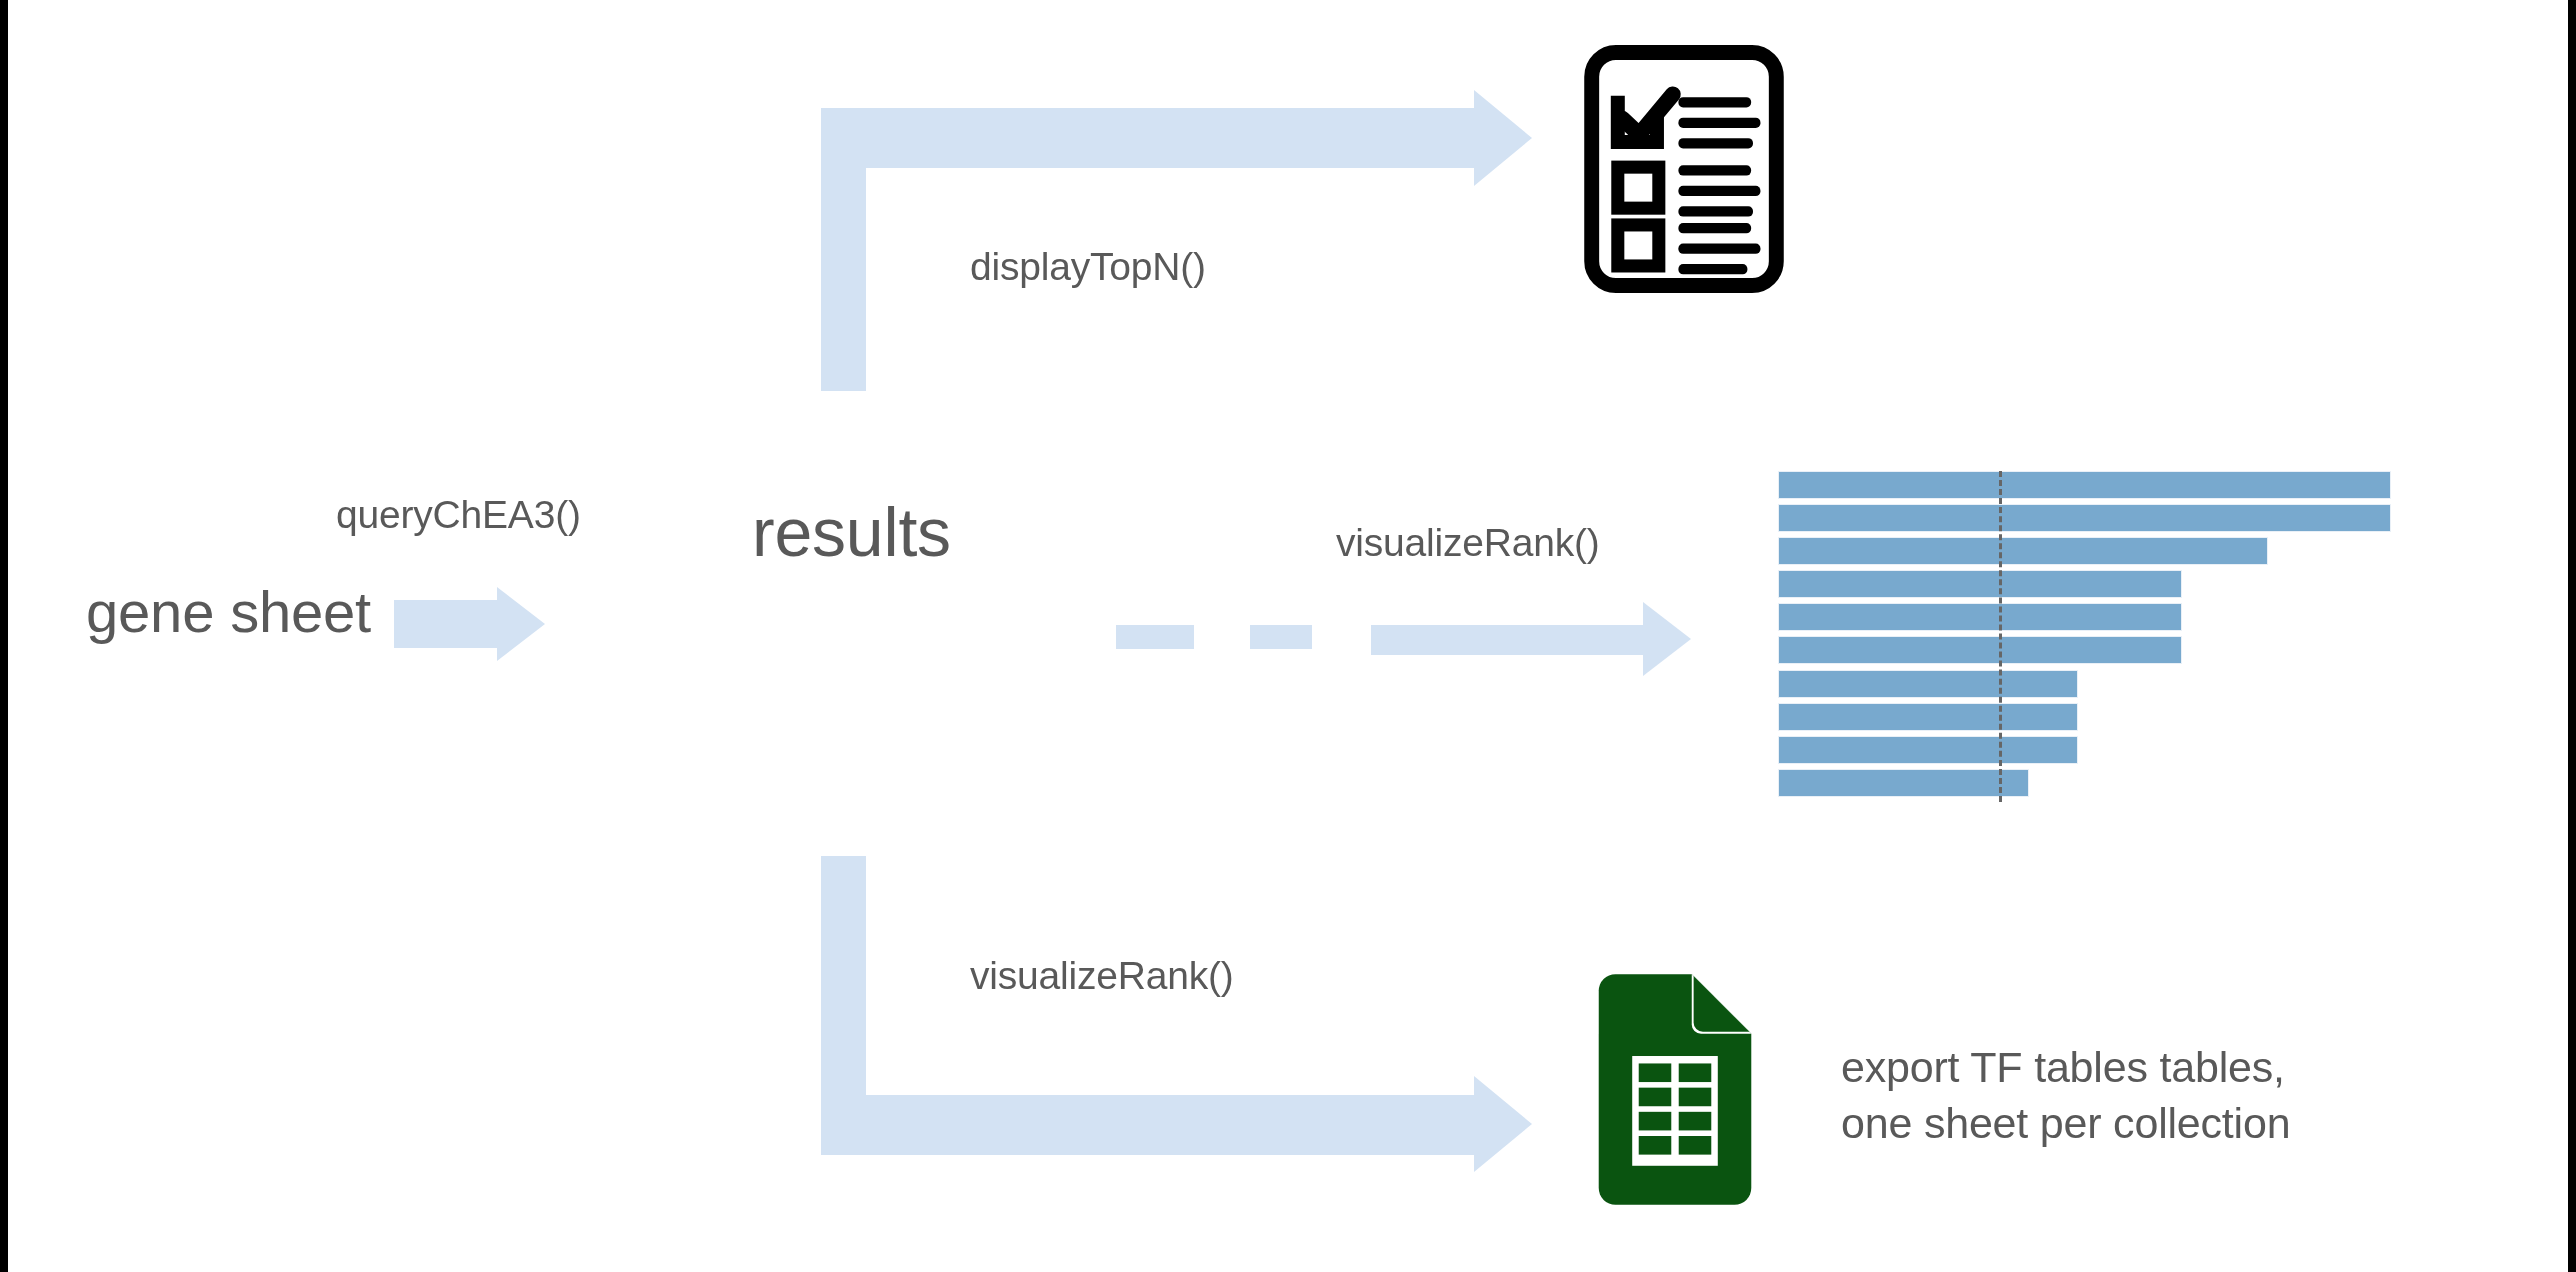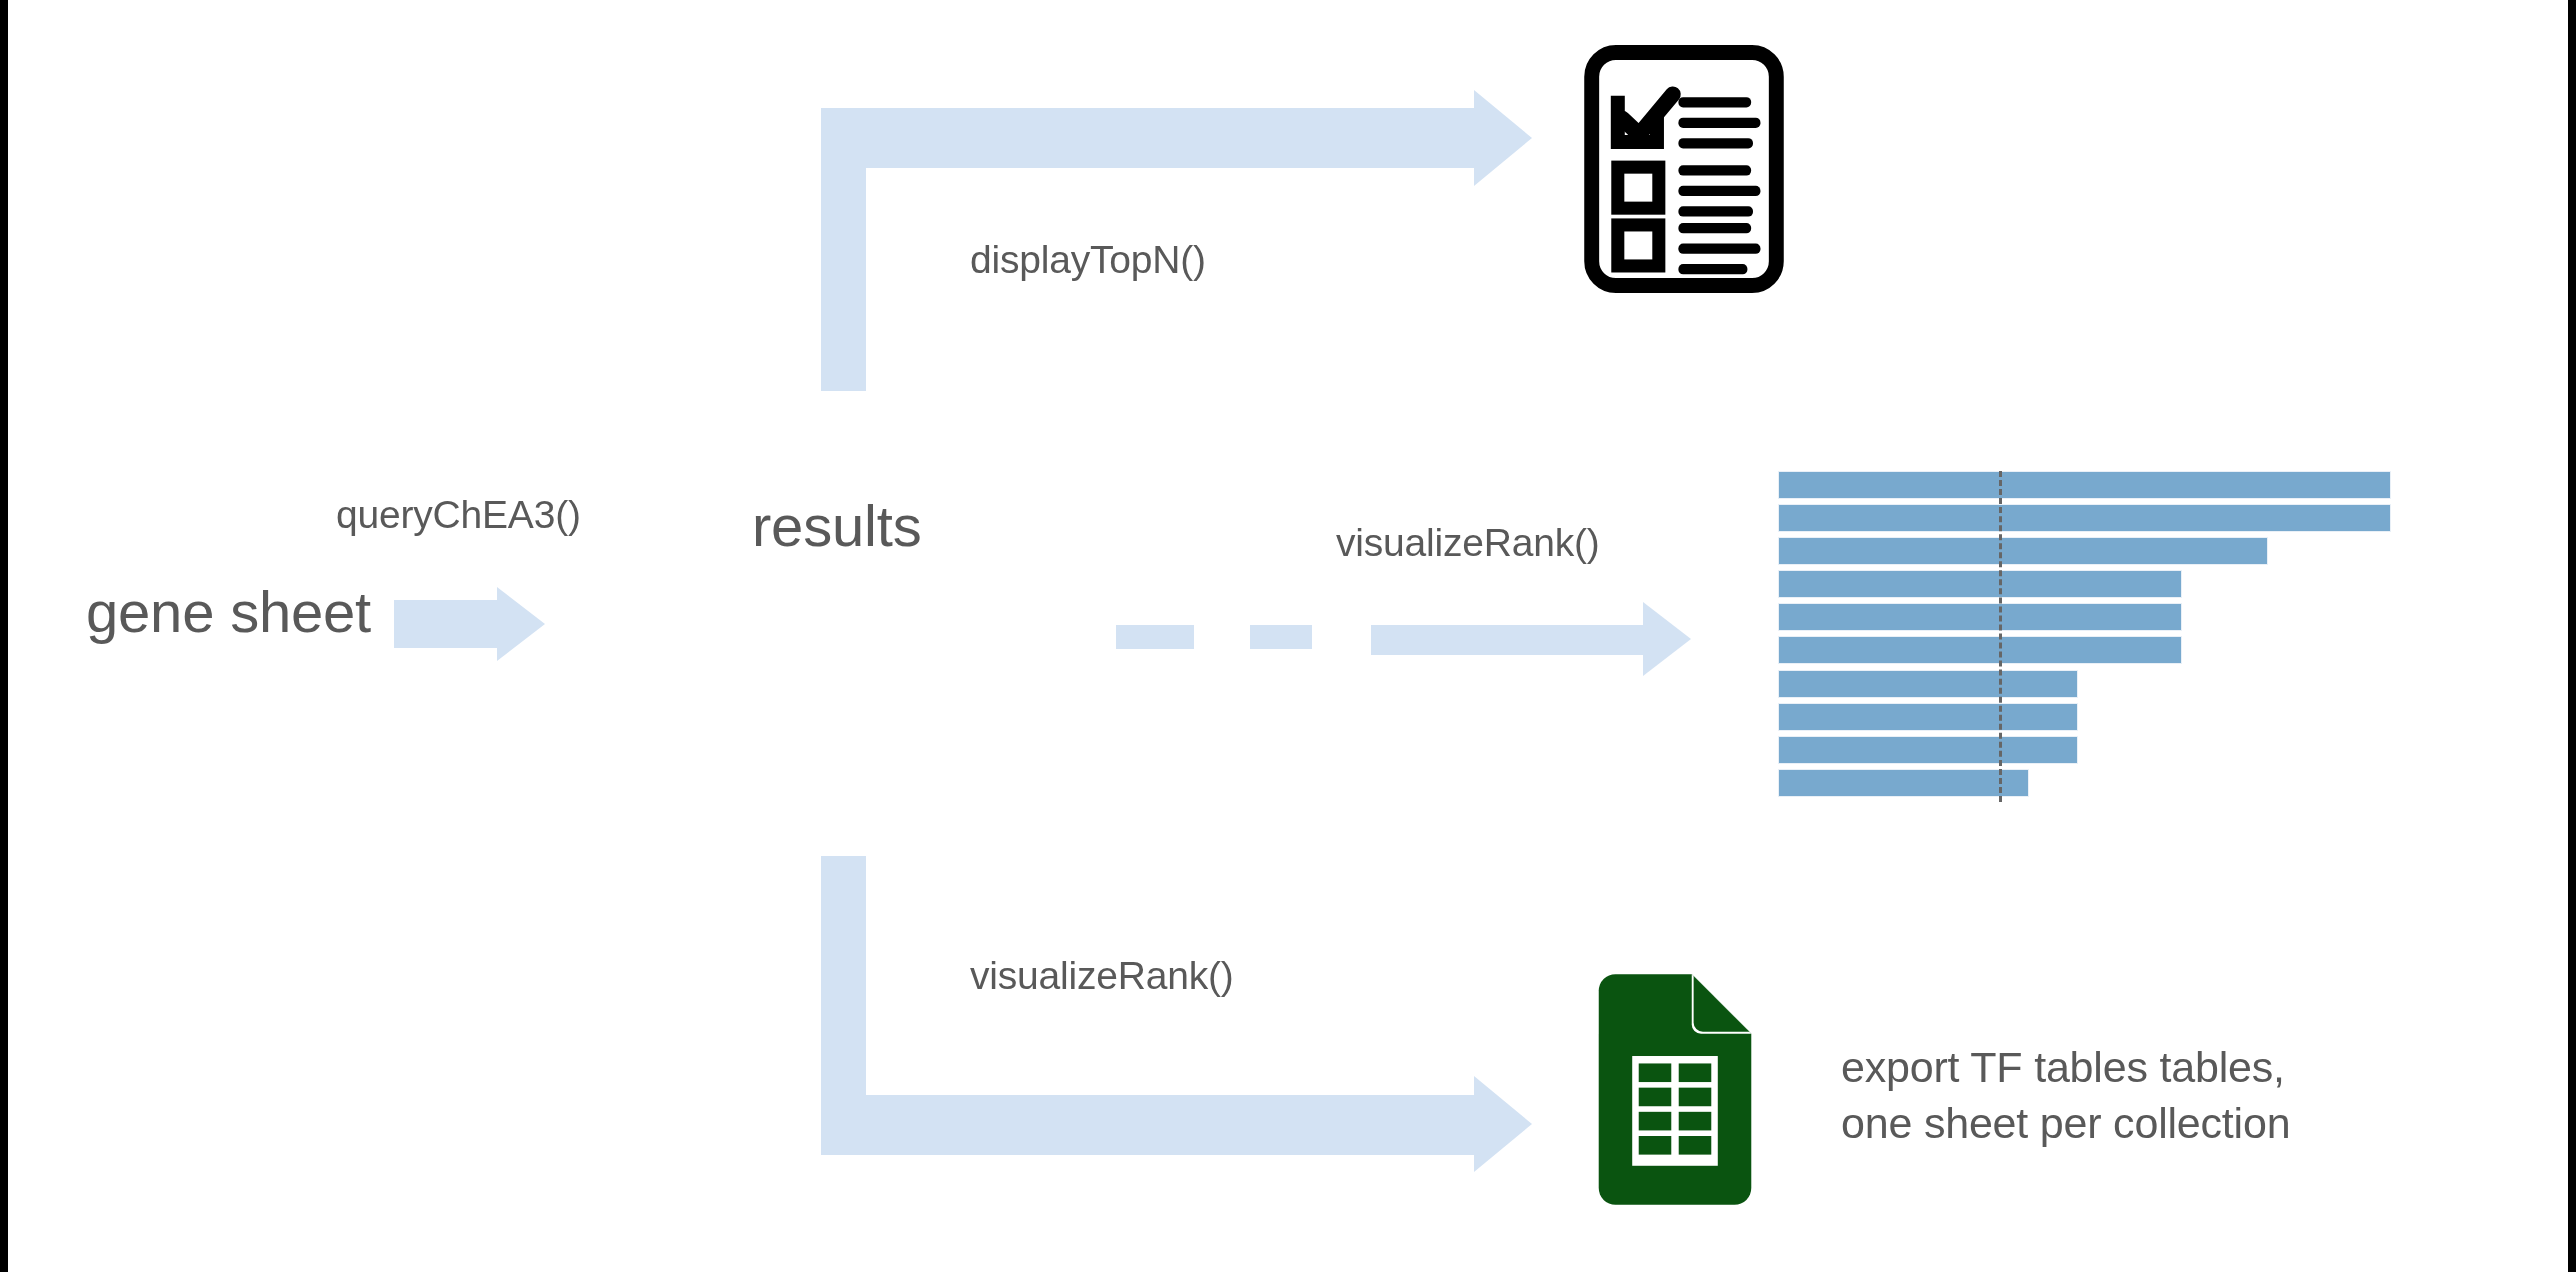--- a/index.html
+++ b/index.html
@@ -22,21 +22,21 @@
   .abs { position: absolute; }
   .txt {
     color: #595959;
     line-height: 1.18;
     white-space: pre-line;
     letter-spacing: -0.2px;
   }
 
   
   .t-genelist   { font-size: 58px; }
-  .t-results    { font-size: 58px; }
+  .t-results    { font-size: 68px; }
   .t-subresults { font-size: 37px; text-align: center; }
   .t-fn         { font-size: 39px; }
   .t-desc       { font-size: 43px; line-height: 1.30; }
 
   
   .arrowbar  { background: #D3E2F3; }
   .arrowhead {
     width: 0; height: 0;
     border-top: 48px solid transparent;
     border-bottom: 48px solid transparent;
@@ -76,21 +76,21 @@
 <body>
 
 <div id="canvas">
 
   <div class="abs arrowbar" style="left:813px; top:108px; width:45px; height:283px;"></div>
 
   <div class="abs arrowbar" style="left:813px; top:108px; width:653px; height:60px;"></div>
 
   <div class="abs arrowhead" style="left:1466px; top:90px;"></div>
 
-  <div class="abs txt t-fn" style="left:962px; top:237px;">displayTopN()</div>
+  <div class="abs txt t-fn" style="left:962px; top:244px;">displayTopN()</div>
 
   <div class="abs checklist-wrap" style="left:1576px; top:45px;">
     <svg viewBox="0 0 214 266" xmlns="http://www.w3.org/2000/svg" aria-hidden="true">
       <rect x="8" y="8" width="198" height="250" rx="26" ry="26" fill="#ffffff" stroke="#000000" stroke-width="16"></rect>
 
       <path d="M36 62 L36 104 L78 104 L78 78" fill="none" stroke="#000000" stroke-width="15" stroke-linecap="square"></path>
       <path d="M41 79 L59 96 L95 53" fill="none" stroke="#000000" stroke-width="17" stroke-linecap="round" stroke-linejoin="round"></path>
       <rect x="101" y="56" width="78" height="11" rx="5" fill="#000000"></rect>
       <rect x="101" y="78" width="88" height="11" rx="5" fill="#000000"></rect>
       <rect x="101" y="100" width="80" height="11" rx="5" fill="#000000"></rect>

